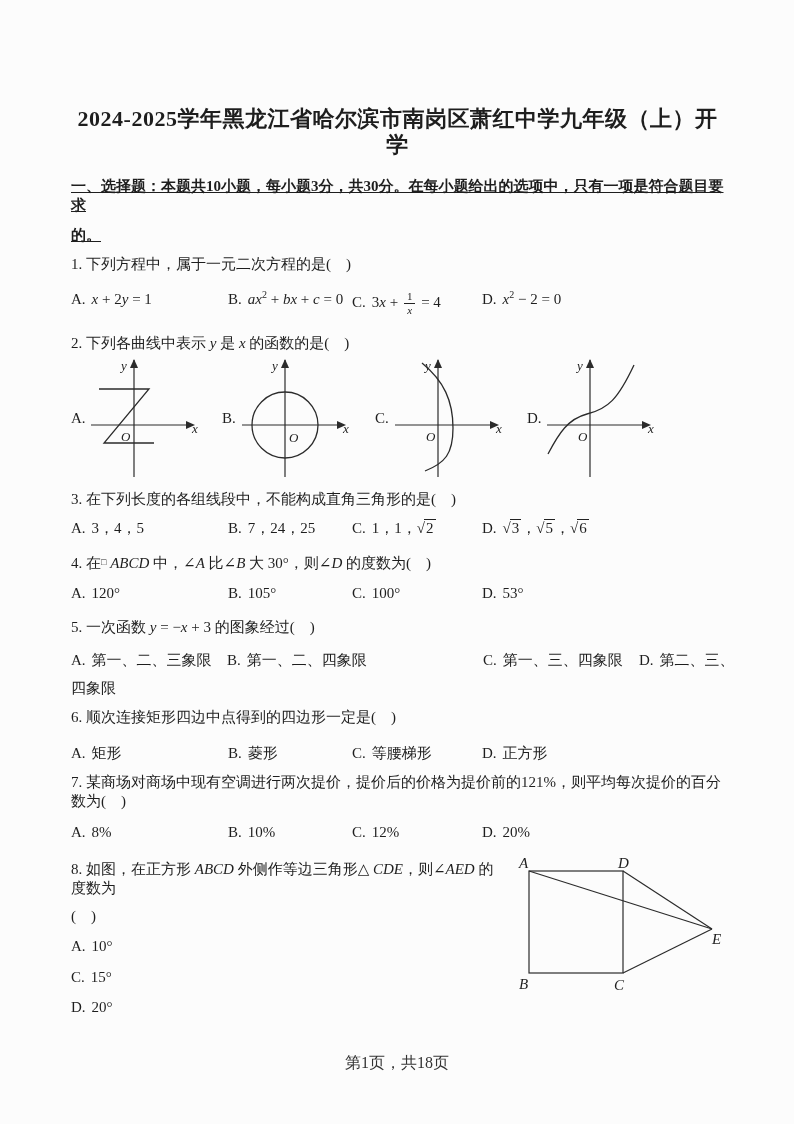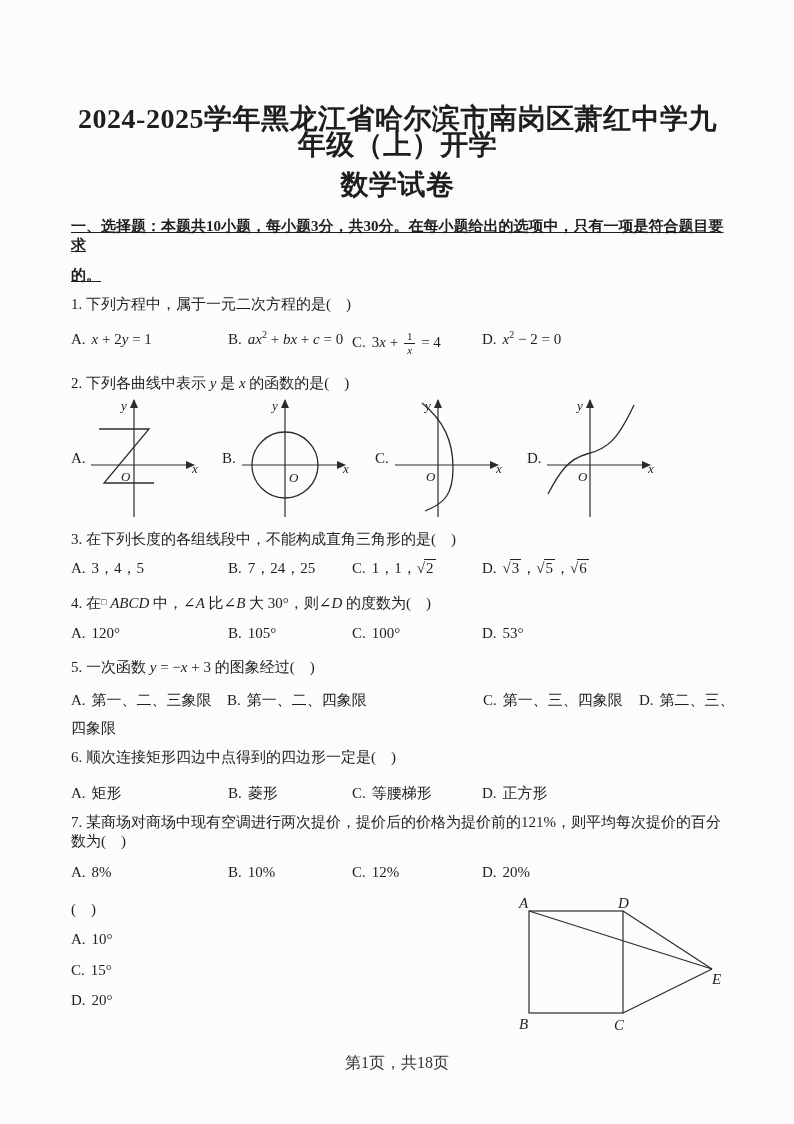--- a/index.html
+++ b/index.html
@@ -4,21 +4,21 @@
 <style>
   html,body{margin:0;padding:0;background:#e9e9e9;}
   .page{
     position:relative;width:794px;height:1124px;margin:0 auto;
     background:#fcfcfc;color:#1e1e1e;overflow:hidden;
     font-family:"Liberation Serif","DejaVu Serif","DejaVu Sans",serif;
     font-size:15px;line-height:19px;
   }
   .inner{padding:106px 70px 0 71px;}
   p{margin:0;}
-  .tline{text-align:center;font-weight:700;font-size:28px;line-height:26px;letter-spacing:.5px;font-family:Liberation Serif, serif;}
+  .tline{text-align:center;font-weight:700;font-size:22px;line-height:26px;letter-spacing:.5px;font-family:Liberation Serif, serif;}
   .t2{margin-top:14px;}
   .sec{font-weight:700;text-decoration:underline;}
   .stem{font-weight:400;}
   .opts{display:grid;line-height:19px;}
   .c-std{grid-template-columns:157px 124px 130px 1fr;}
   .c-q5{grid-template-columns:156px 256px 156px 1fr;font-family:Liberation Serif, serif;}
   .olb{margin-right:6px;}
   .opt{white-space:nowrap;}
   i{font-style:italic;}
   sup{font-size:10px;line-height:0;}
@@ -46,21 +46,20 @@
   .clr{clear:both;}
 </style>
 </head>
 <body>
 
 <div class="page">
   <div class="inner">
 
     <div>
       <div class="tline">2024-2025学年黑龙江省哈尔滨市南岗区萧红中学九年级（上）开学</div>
-      <div class="tline t2">数学试卷</div>
     </div>
 
     <p class="sec" style="margin-top:19px">一、选择题：本题共10小题，每小题3分，共30分。在每小题给出的选项中，只有一项是符合题目要求</p>
     <p class="sec" style="margin-top:11px">的。</p>
 
     <p class="stem" style="margin-top:10px">1. 下列方程中，属于一元二次方程的是( )</p>
     <div class="opts c-std" style="margin-top:16px">
       <span class="opt"><span class="olb">A.</span><span class="ovl"><i>x</i> + 2<i>y</i> = 1</span></span>
       <span class="opt"><span class="olb">B.</span><span class="ovl"><i>ax</i><sup>2</sup> + <i>bx</i> + <i>c</i> = 0</span></span>
       <span class="opt"><span class="olb">C.</span><span class="ovl">3<i>x</i> + <span class="frac"><span class="fn">1</span><span class="fd"><i>x</i></span></span> = 4</span></span>
@@ -176,20 +175,21 @@
           <line class="geo" x1="17" y1="19" x2="200" y2="77"></line>
           <line class="geo" x1="111" y1="19" x2="200" y2="77"></line>
           <line class="geo" x1="111" y1="121" x2="200" y2="77"></line>
           <text x="7" y="16">A</text>
           <text x="106" y="16">D</text>
           <text x="7" y="137">B</text>
           <text x="102" y="138">C</text>
           <text x="200" y="92">E</text>
         </svg>
       </div>
+      <p class="stem">8. 如图，在正方形 <i>ABCD</i> 外侧作等边三角形△ <i>CDE</i>，则∠<i>AED</i> 的度数为</p>
       <p class="stem" style="margin-top:9px">( )</p>
       <p class="q8opt" style="margin-top:11px"><span class="olb">A.</span><span class="ovl">10°</span></p>
       <p class="q8opt" style="margin-top:12px"><span class="olb">C.</span><span class="ovl">15°</span></p>
       <p class="q8opt" style="margin-top:11px"><span class="olb">D.</span><span class="ovl">20°</span></p>
       <div class="clr"></div>
     </div>
 
   </div>
 
   <div class="footer">第1页，共18页</div>

